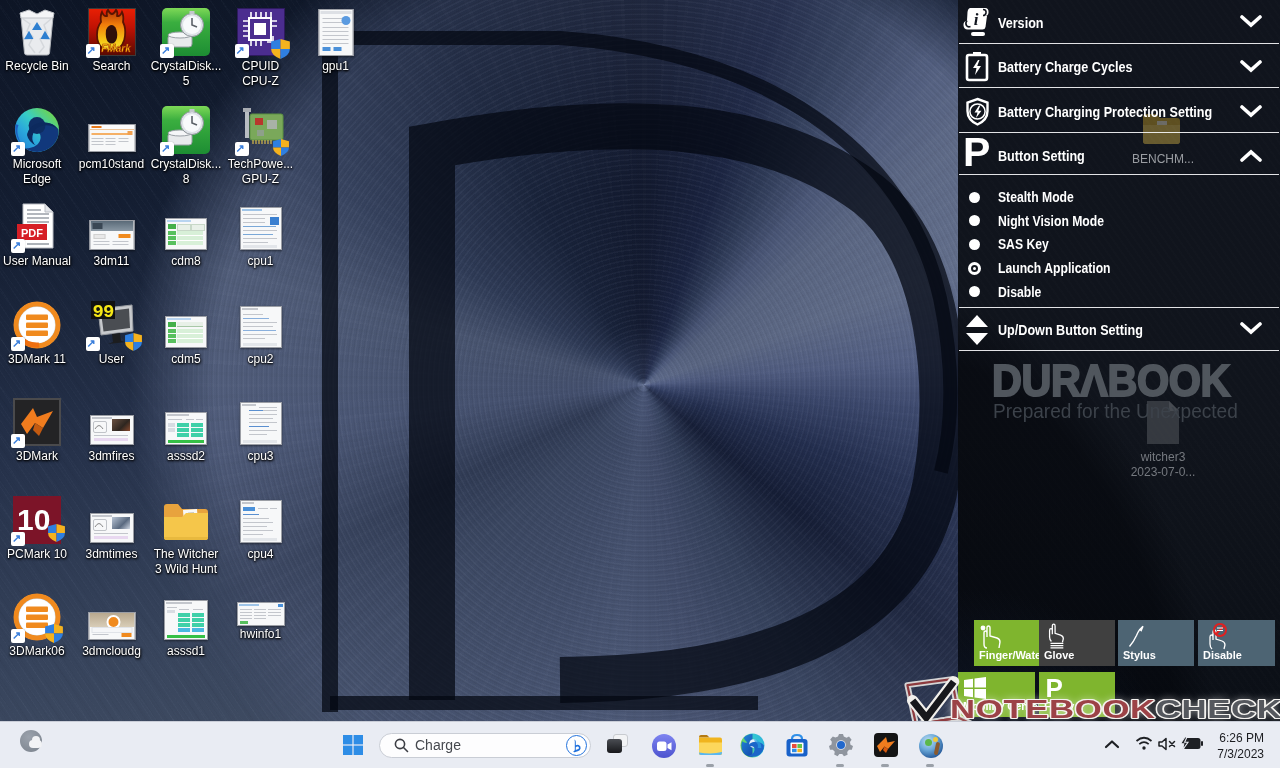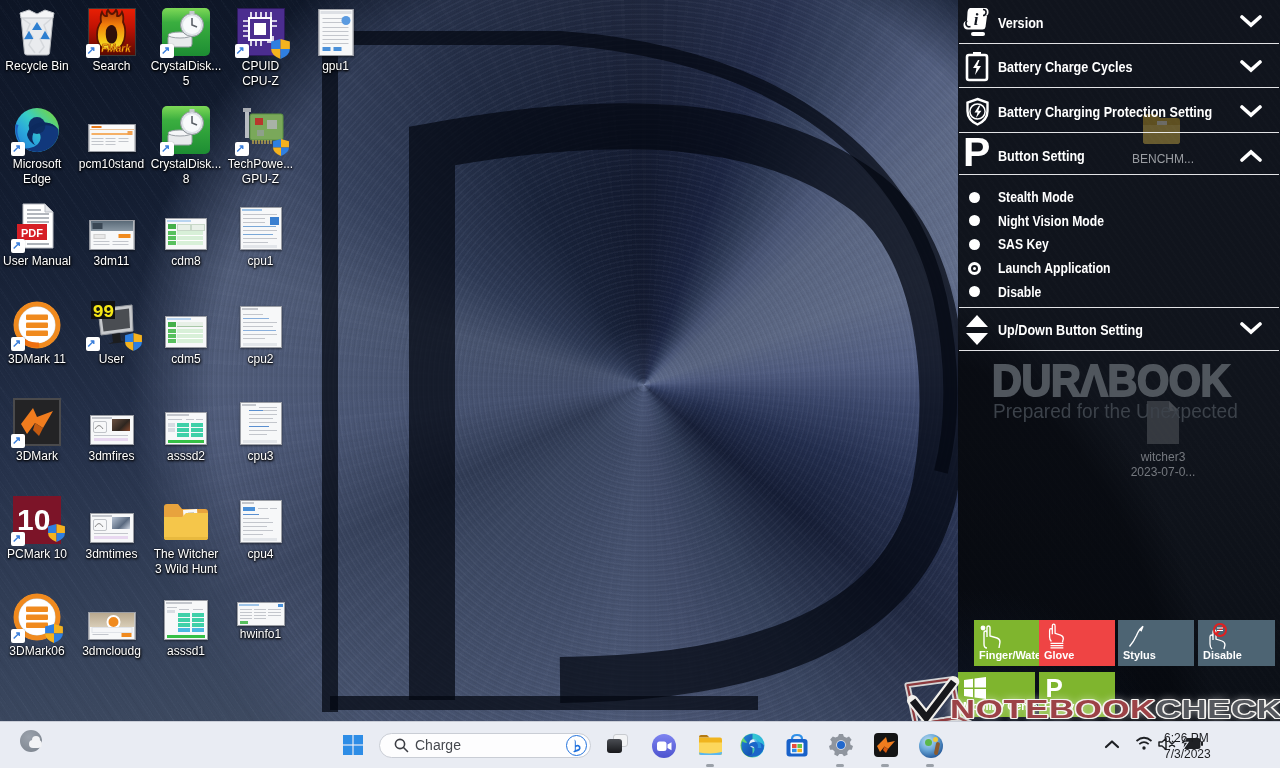--- a/index.html
+++ b/index.html
@@ -668,21 +668,21 @@
 
 <div class="tile" style="left:958px;top:620px;width:77px;height:46px;background:#7fb52e;margin-left:16px;">
  <svg style="position:absolute;left:5px;top:4px" width="24" height="26" viewBox="0 0 24 26">
   <g fill="none" stroke="#fff" stroke-width="1.4">
    <path d="M8 24 Q5 24 5 20 L5 9 Q5 7 6.5 7 Q8 7 8 9 L8 13 L8 4 Q8 2 9.5 2 Q11 2 11 4 L11 12 L18 14 Q21 15 21 18 L20 24"></path>
   </g>
   <circle cx="4" cy="4" r="2.4" fill="#fff"></circle>
  </svg>
  <div class="tlbl">Finger/Water</div>
 </div>
-<div class="tile" style="left:1038.5px;top:620px;width:76px;height:46px;background:#ef4444;">
+<div class="tile" style="left:1038.5px;top:620px;width:76px;height:46px;background:#404040;">
  <svg style="position:absolute;left:6px;top:3px" width="22" height="26" viewBox="0 0 24 28">
   <g fill="none" stroke="#fff" stroke-width="1.4">
    <path d="M7 20 Q5 18 5 15 L5 8 Q5 6 6.5 6 Q8 6 8 8 L8 12 L8 3 Q8 1 9.5 1 Q11 1 11 3 L11 11 L17 13 Q20 14 20 17 L19 21"></path>
    <path d="M6 22 L20 22 M6 24.5 L20 24.5 M6 27 L20 27"></path>
   </g>
  </svg>
  <div class="tlbl">Glove</div>
 </div>
 <div class="tile" style="left:1118px;top:620px;width:76px;height:46px;background:#4d6473;">
  <svg style="position:absolute;left:8px;top:5px" width="22" height="24" viewBox="0 0 22 24">
@@ -834,14 +834,14 @@
     </svg>
  <svg style="position:absolute;left:1158px;top:15px" width="19" height="14" viewBox="0 0 19 14">
       <path d="M1 5 L4 5 L8 1.5 L8 12.5 L4 9 L1 9 Z" fill="none" stroke="#1e2024" stroke-width="1.5" stroke-linejoin="round"></path>
       <path d="M11.5 4.5 L16.5 9.5 M16.5 4.5 L11.5 9.5" stroke="#1e2024" stroke-width="1.5" stroke-linecap="round"></path>
     </svg>
  <svg style="position:absolute;left:1179px;top:15px" width="24" height="13" viewBox="0 0 24 13">
       <rect x="4" y="1" width="17.5" height="11" rx="2.5" fill="#1e2024"></rect>
       <rect x="22" y="4" width="2" height="5" rx="1" fill="#1e2024"></rect>
       <path d="M6 0 L1.5 6.8 L4.8 6.8 L3.5 13 L9 5.2 L5.6 5.2 L8 0 Z" fill="#1e2024" stroke="#e9ecf3" stroke-width="1.1"></path>
     </svg>
- <div style="position:absolute;left:1164px;top:8px;width:100px;text-align:left;font-size:12px;color:#1b1c20;line-height:16px;">6:26 PM<br>7/3/2023</div>
+ <div style="position:absolute;left:1164px;top:8px;width:100px;text-align:right;font-size:12px;color:#1b1c20;line-height:16px;">6:26 PM<br>7/3/2023</div>
 </div>
 
 </body></html>

